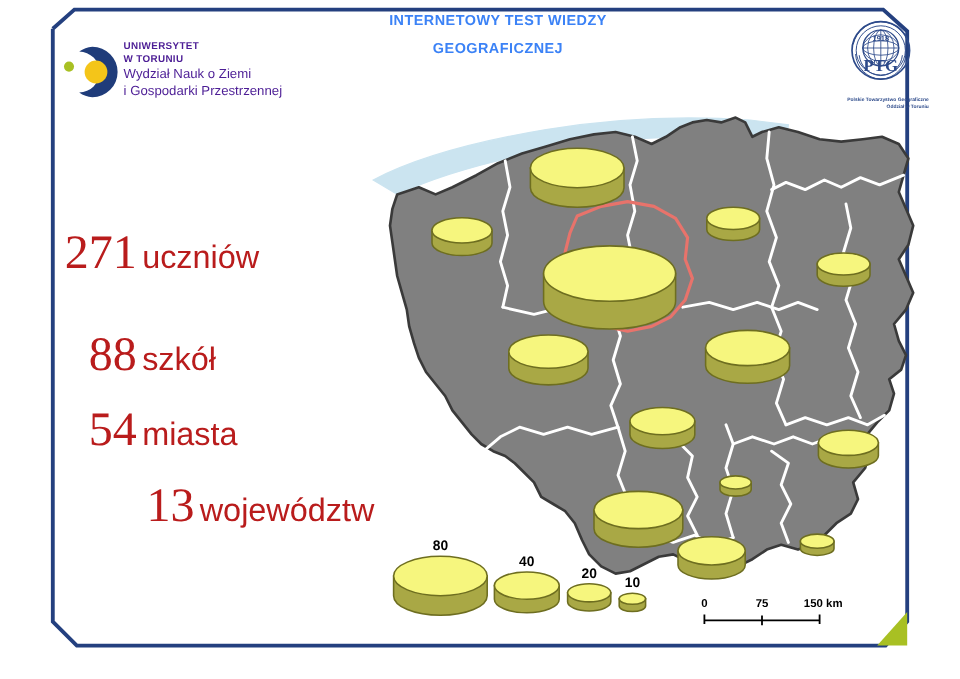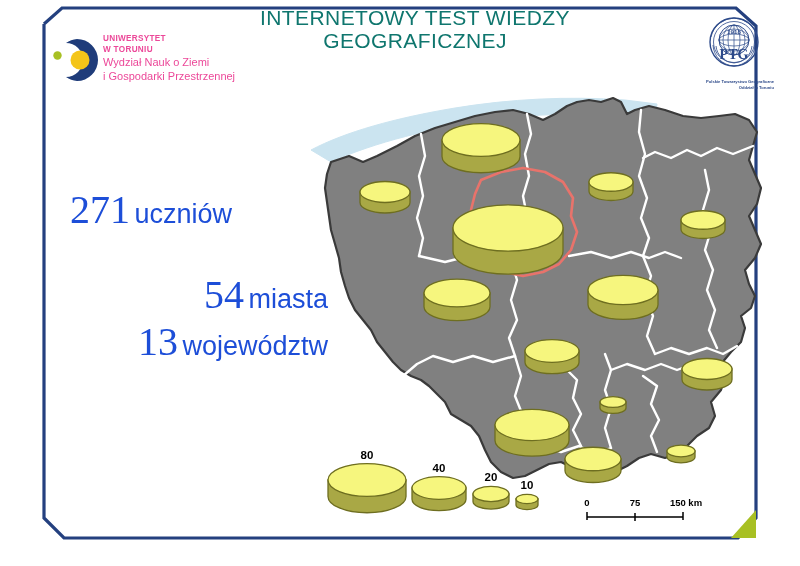--- a/index.html
+++ b/index.html
@@ -5,41 +5,41 @@
   html,body{margin:0;padding:0;background:#ffffff;}
   body{width:800px;height:566px;overflow:hidden;font-family:"Liberation Sans",sans-serif;}
   #poster{position:relative;width:800px;height:566px;background:#fff;}
 
   
   .frame{position:absolute;left:0;top:0;width:800px;height:566px;pointer-events:none;}
 
   
   .umk{position:absolute;left:50px;top:33px;width:220px;height:60px;}
   .umk-mark{position:absolute;left:0;top:4px;width:50px;height:46px;}
-  .umk-txt{position:absolute;left:53px;top:0px;width:170px;color:#ec4899;}
+  .umk-txt{position:absolute;left:53px;top:0px;width:170px;color:#4c1d95;}
   .umk-l1{font-size:8.2px;font-weight:bold;letter-spacing:.3px;line-height:11.2px;}
   .umk-l2{font-size:11px;line-height:11.2px;margin-top:2px;}
 
   
-  .title{position:absolute;left:250px;top:6px;width:330px;text-align:center;color:#0f766e;
-         font-size:21px;font-weight:400;letter-spacing:.4px;line-height:23px;}
+  .title{position:absolute;left:250px;top:6px;width:330px;text-align:center;color:#3b82f6;
+         font-size:12px;font-weight:700;letter-spacing:.4px;line-height:23px;}
   .title .l2{display:block;text-align:center;}
 
   
   .ptg{position:absolute;left:694px;top:12px;width:80px;height:80px;text-align:right;}
   .ptg-cap{font-size:4.1px;color:#2D4A8A;line-height:5px;font-weight:bold;margin-top:1px;}
 
   
-  .stats{position:absolute;left:48px;top:186px;width:280px;color:#1d4ed8;}
+  .stats{position:absolute;left:32px;top:186px;width:280px;color:#b91c1c;}
   .stat{display:block;white-space:nowrap;}
   .stat .num{font-family:"Liberation Serif",serif;font-size:40px;font-weight:400;vertical-align:baseline;}
   .stat .lab{font-size:27px;font-weight:400;vertical-align:baseline;}
   .s1{text-align:left;padding-left:22px;margin-bottom:38px;}
   .s2{text-align:left;padding-left:42px;margin-bottom:16px;}
-  .s3{text-align:right;padding-left:42px;}
+  .s3{text-align:left;padding-left:42px;margin-bottom:16px;}
   .s4{text-align:right;padding-left:52px;}
 
   
   .map{position:absolute;left:305px;top:80px;width:480px;height:460px;}
 
   .legend-lbl{fill:#000;font-family:"Liberation Sans",sans-serif;font-size:11.5px;font-weight:bold;}
   .scale-lbl{fill:#000;font-family:"Liberation Sans",sans-serif;font-size:9.5px;font-weight:bold;}
 </style>
 </head>
 <body>
@@ -92,20 +92,24 @@
       <text x="40" y="47" text-anchor="middle" font-family="Liberation Serif, serif" font-size="14" font-weight="bold" fill="#2D4A8A">PTG</text>
     </svg>
     <div class="ptg-cap">Polskie Towarzystwo Geograficzne</div>
     <div class="ptg-cap">Oddział w Toruniu</div>
   </div>
 
   <div class="stats">
     <div class="stat s1">
       <span class="num">271</span>
       <span class="lab">uczniów</span>
+    </div>
+    <div class="stat s2">
+      <span class="num">88</span>
+      <span class="lab">szkół</span>
     </div>
     <div class="stat s3">
       <span class="num">54</span>
       <span class="lab">miasta</span>
     </div>
     <div class="stat s4">
       <span class="num">13</span>
       <span class="lab">województw</span>
     </div>
   </div>

